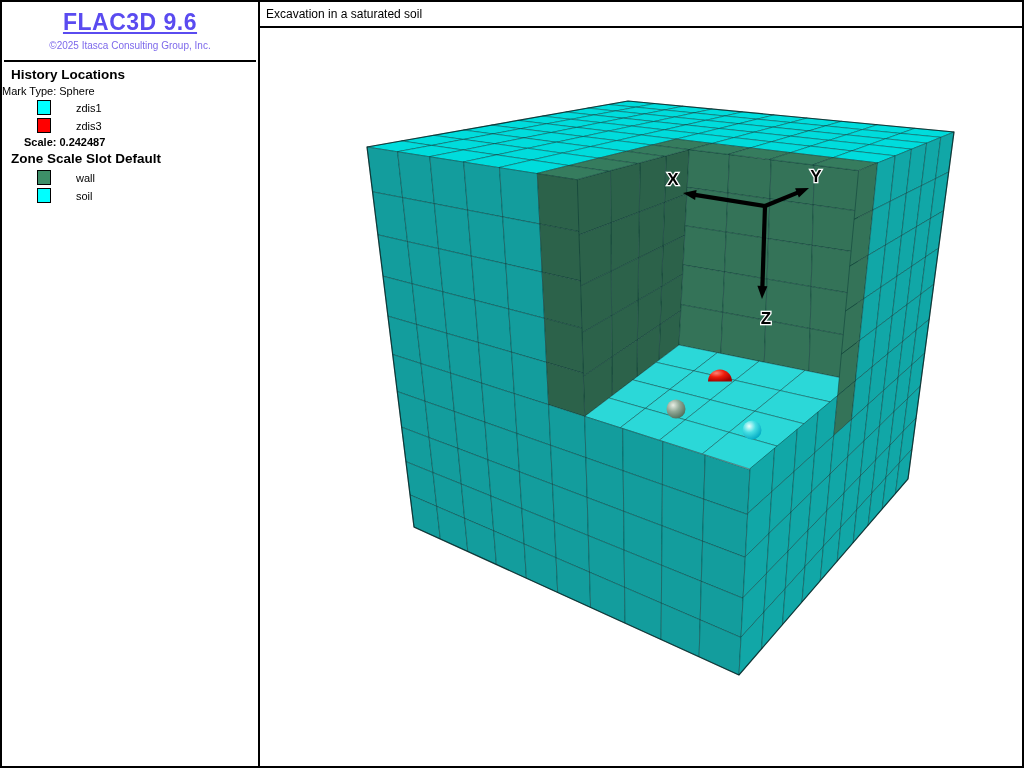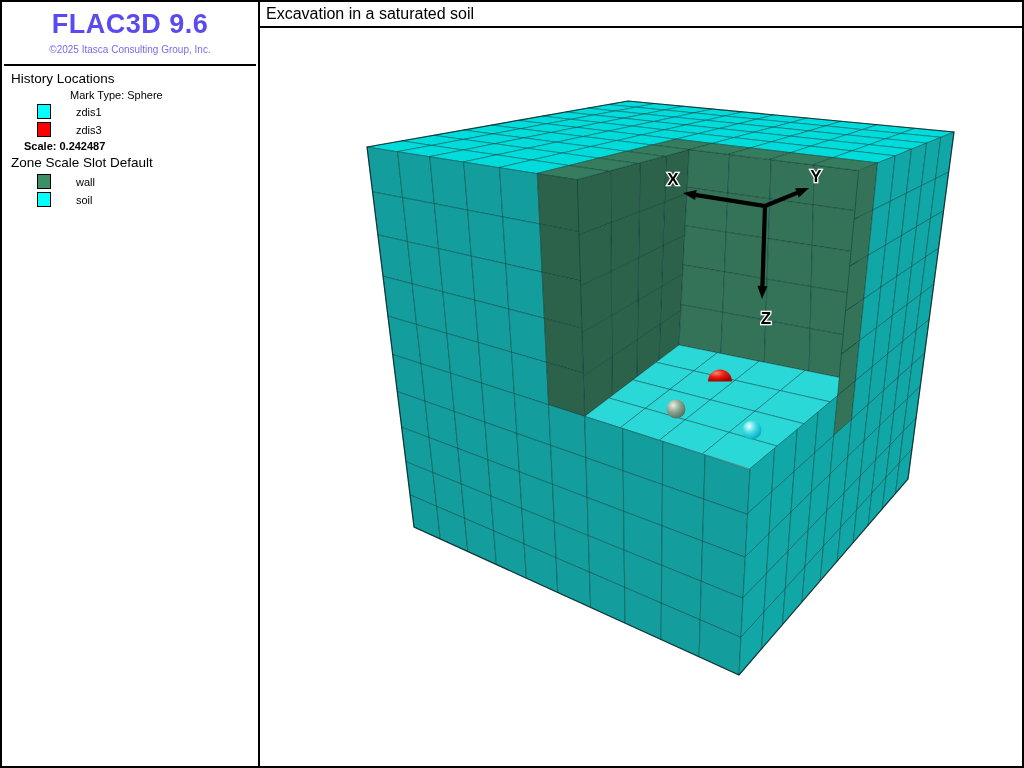--- a/index.html
+++ b/index.html
@@ -1,32 +1,32 @@
 <!DOCTYPE html>
 <html><head>
 <meta charset="utf-8">
 <style>
   html,body{margin:0;padding:0;background:#888;}
   #page{position:relative;width:1024px;height:768px;background:#fff;border:2px solid #000;
         box-sizing:border-box;overflow:hidden;font-family:"Liberation Sans",sans-serif;color:#000;}
   
   #sidebar{position:absolute;left:0;top:0;bottom:0;width:256px;border-right:2px solid #000;background:#fff;}
   .logo{text-align:center;padding-top:7px;}
-  .logo-title{font-size:27px;font-weight:bold;letter-spacing:.5px;}
+  .logo-title{font-size:23px;font-weight:bold;letter-spacing:.5px;text-decoration:underline;}
   .logo-copy{font-size:10px;margin-top:4px;}
   .divider{border-top:2px solid #000;margin:9px 2px 5px 2px;}
-  .sec-head{font-size:13.5px;font-weight:normal;padding-left:9px;margin-top:3px;line-height:16px;}
-  .sec-sub{font-size:11px;padding-left:24px;margin-top:2px;margin-left:44px;}
+  .sec-head{font-size:13.5px;font-weight:bold;padding-left:9px;margin-top:3px;line-height:16px;}
+  .sec-sub{font-size:11px;margin-top:2px;}
   .leg-row{display:flex;align-items:center;margin:3px 0 0 35px;gap:14px;}
   .leg-swatch{width:12px;height:13px;border:1px solid #000;margin-right:11px;flex:0 0 auto;}
   .leg-label{font-size:11px;}
   .sec-foot{font-size:11px;padding-left:22px;margin-top:3px;font-weight:bold;}
   
   #rightpane{position:absolute;left:258px;top:0;right:0;bottom:0;background:#fff;}
-  #titlebar{height:24px;border-bottom:2px solid #000;font-size:16px;line-height:24px;padding-left:6px;}
+  #titlebar{height:24px;border-bottom:2px solid #000;font-size:12px;line-height:24px;padding-left:6px;}
   #scene{position:absolute;left:0;top:26px;}
 </style>
 </head>
 <body>
 
 <div id="page">
 
   <div id="sidebar">
     <div class="logo">
       <div class="logo-title" style="color: rgb(90, 75, 240);">FLAC3D 9.6</div>

